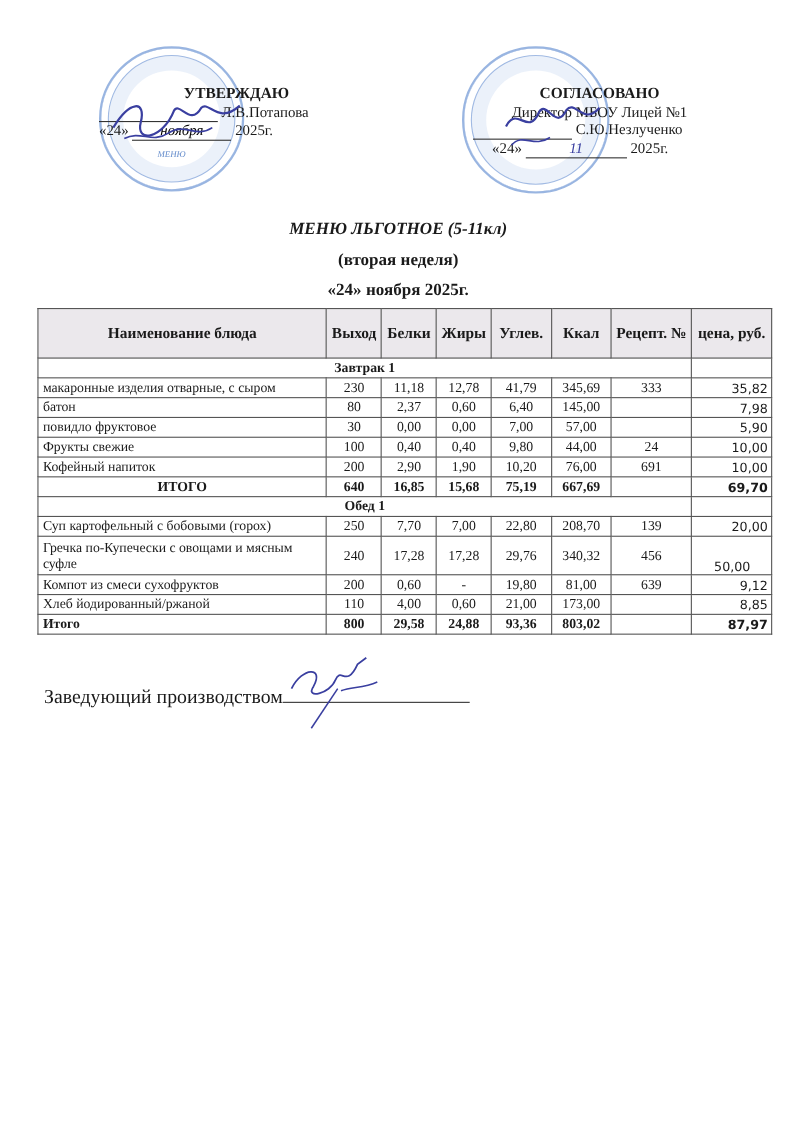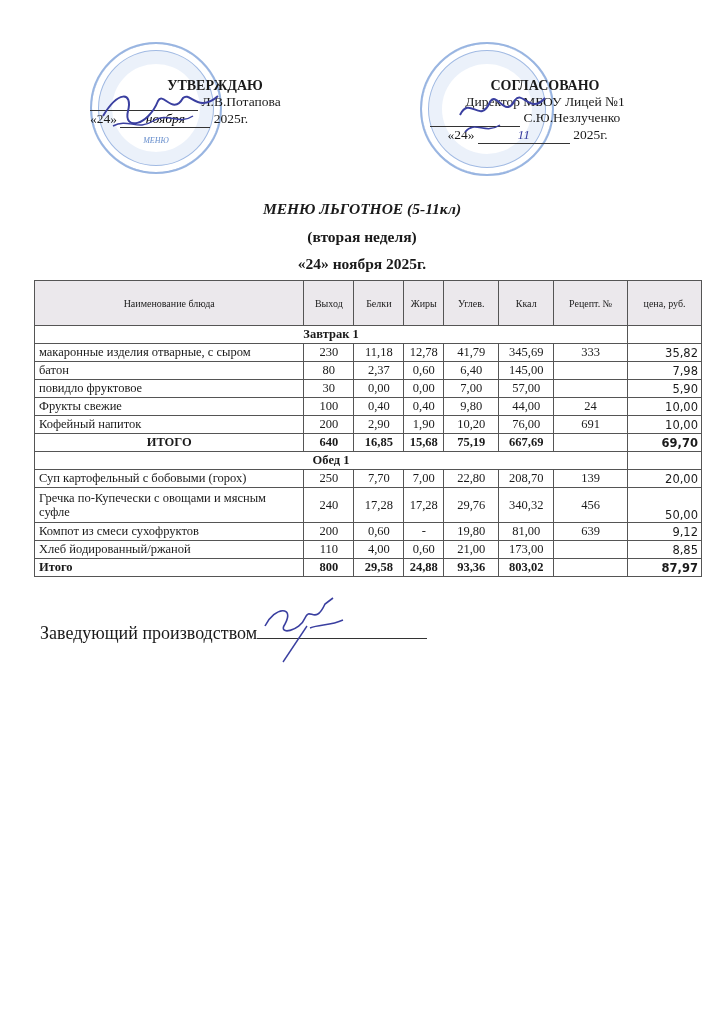--- a/index.html
+++ b/index.html
@@ -25,24 +25,24 @@
   .sig { position: absolute; pointer-events: none; }
 
   .title-block { position: absolute; left: 0; width: 724px; text-align: center; font-weight: bold; font-size: 15.5px; }
   #title1 { top: 200px; font-style: italic; }
   #title2 { top: 228px; }
   #title3 { top: 255px; }
 
   table.menu { position: absolute; left: 34px; top: 280px; width: 668px; border-collapse: collapse;
                font-size: 12.5px; }
   table.menu td, table.menu th { border: 1px solid #555; padding: 0 4px; height: 17px; }
-  table.menu th { background: #ebe8ec; font-weight: normal; font-size: 10px; height: 44px; line-height: 15px; }
+  table.menu th { background: #ebe8ec; font-weight: bold; font-size: 14px; height: 44px; line-height: 15px; }
   table.menu td.num { text-align: center; }
   table.menu td.price { text-align: right; font-family: "DejaVu Sans", "Liberation Sans", sans-serif; font-size: 11.5px; padding-right: 3px; }
-  table.menu td.price.bottom { vertical-align: bottom; }
+  table.menu td.price.bottom { vertical-align: bottom; text-align: center; }
   table.menu tr.section td { font-weight: bold; }
   table.menu tr.total td { font-weight: bold; }
   table.menu tr.tall td { height: 34px; line-height: 14px; }
 
   .footer { position: absolute; left: 40px; top: 623px; font-size: 18px; white-space: nowrap; }
   .footer .uline { display: inline-block; width: 170px; border-bottom: 1px solid #333; vertical-align: baseline; height: 12px; }
 </style>
 </head>
 <body>
 

